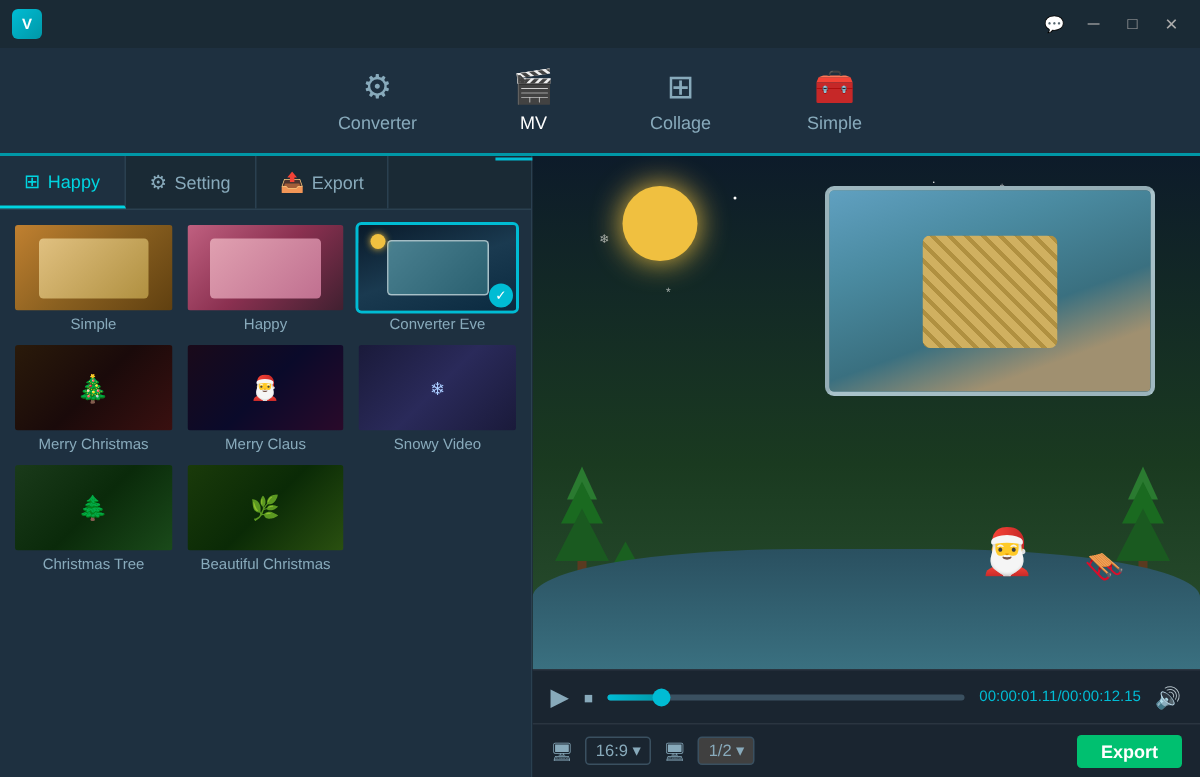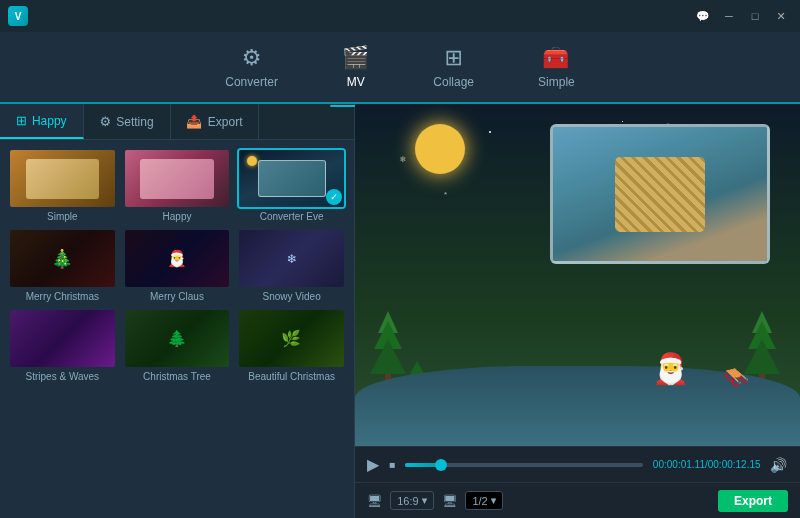--- a/index.html
+++ b/index.html
@@ -298,21 +298,21 @@
       background: #1a2530;
       border: 1px solid #3a5060;
       color: #8ab;
       padding: 2px 6px;
       border-radius: 3px;
       font-size: 11px;
       cursor: pointer;
       display: flex; align-items: center; gap: 3px;
     }
     .page-select {
-      background: #000000;
+      background: #404040;
       border: 1px solid #3a5060;
       color: #8ab;
       padding: 2px 6px;
       border-radius: 3px;
       font-size: 11px;
       cursor: pointer;
       display: flex; align-items: center; gap: 3px;
     }
     .export-btn {
       background: #00c070;
@@ -439,26 +439,20 @@
 
       <div class="theme-item">
         <div class="theme-thumb">
           <div style="width:100%;height:100%;background:linear-gradient(135deg,#1a1a3a 0%,#2a2a5a 50%,#1a1a3a 100%);display:flex;align-items:center;justify-content:center;">
             <div style="color:#aaccff;font-size:12px;">❄</div>
           </div>
         </div>
         <div class="theme-label">Snowy Video</div>
       </div>
 
-      <div class="theme-item">
-        <div class="theme-thumb">
-          <div style="width:100%;height:100%;background:linear-gradient(135deg,#4a1a6a 0%,#2a0a4a 50%,#6a1a8a 100%);"></div>
-        </div>
-        <div class="theme-label">Stripes &amp; Waves</div>
-      </div>
 
       <div class="theme-item">
         <div class="theme-thumb">
           <div style="width:100%;height:100%;background:linear-gradient(135deg,#1a3a1a 0%,#0a2a0a 50%,#1a4a1a 100%);display:flex;align-items:center;justify-content:center;">
             <div style="color:#2a8a2a;font-size:16px;">🌲</div>
           </div>
         </div>
         <div class="theme-label">Christmas Tree</div>
       </div>
 

